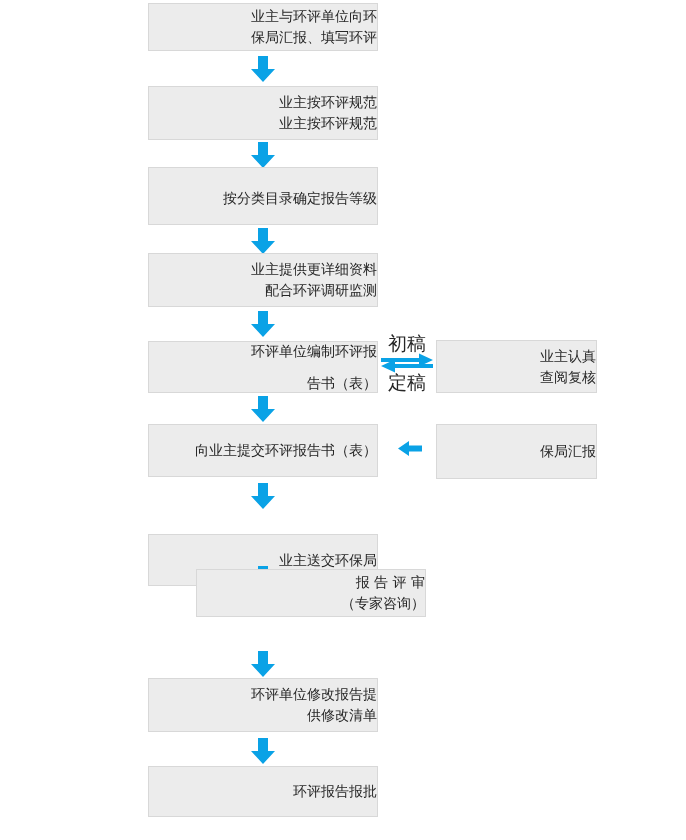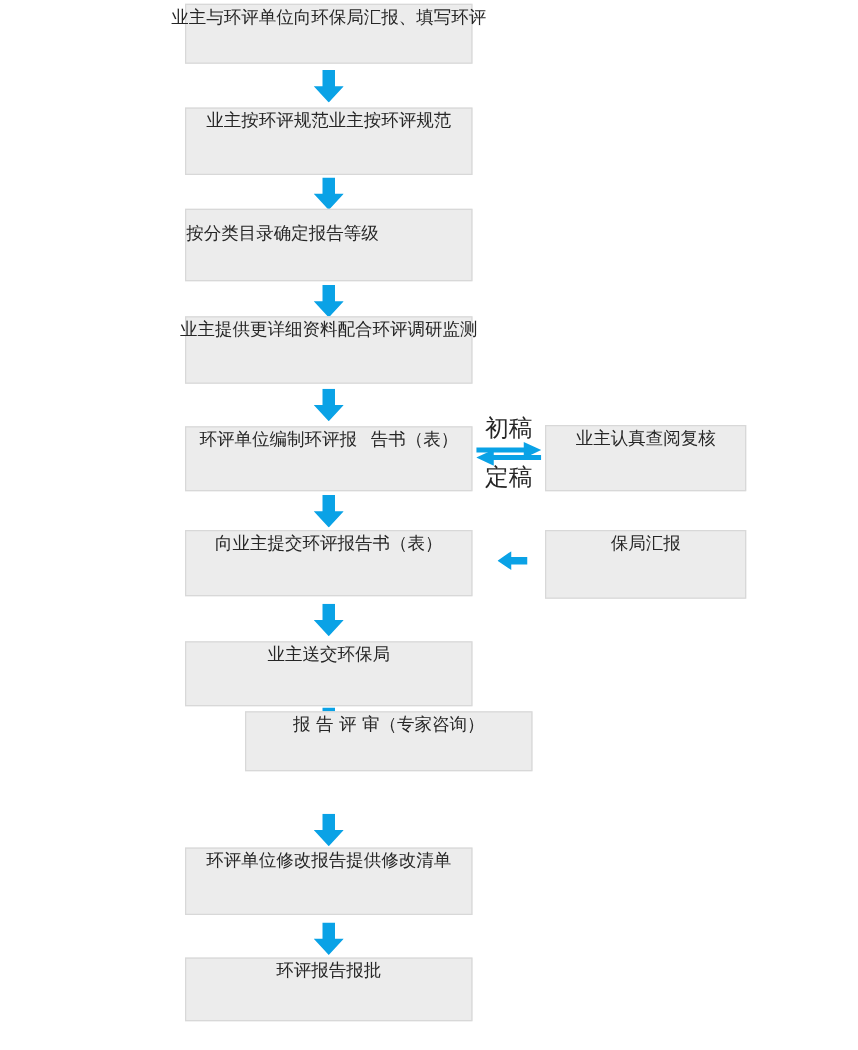--- a/index.html
+++ b/index.html
@@ -10,49 +10,49 @@
     font-family:"DejaVu Sans","Liberation Sans",sans-serif;
     color:var(--text,#262626);
     overflow:hidden;
   }
   .box{
     position:absolute;
     box-sizing:border-box;
     background:var(--box_fill,#ececec);
     border:1px solid var(--box_border,#d8d8d8);
     display:flex;
-    flex-direction:row;
-    align-items:flex-start;
+    flex-direction:column;
+    align-items:flex-end;
     justify-content:center;
     text-align:center;
     font-size:14px;
     line-height:21px;
   }
   .main{left:148px;width:230px;}
   .side{left:436px;width:161px;}
-  .align-top{justify-content:flex-start;padding-top:9px;}
+  .align-top{justify-content:flex-start;padding-top:20px;}
   .ln{display:block;white-space:nowrap;}
   .arrow-down{position:absolute;left:251px;width:24px;height:26px;color:var(--arrow,#0aa2e6);}
   .arrow-left{position:absolute;left:398px;top:441px;width:24px;height:15px;color:var(--arrow,#0aa2e6);}
   .arrow-swap{position:absolute;left:381px;top:352px;width:52px;height:22px;color:var(--arrow,#0aa2e6);}
   .conn-label{
     position:absolute;left:381px;width:52px;
     text-align:center;font-size:19px;line-height:17px;
     color:var(--text,#262626);white-space:nowrap;
   }
   #draft-label{top:335px;}
   #final-label{top:374px;}
   
   .b1{top:3px;height:48px;}
   .b2{top:86px;height:54px;}
   .b3{top:167px;height:58px;}
   .b4{top:253px;height:54px;}
   .b5{top:341px;height:52px;gap:11px;}
   .b6{top:424px;height:53px;}
-  .b7{top:513px;height:52px;}
+  .b7{top:534px;height:52px;}
   .b8{top:569px;height:48px;margin-left:48px;}
   .b9{top:678px;height:54px;}
   .b10{top:766px;height:51px;}
   .r1{top:340px;height:53px;}
   .r2{top:424px;height:55px;}
   .a1{top:56px;}
   .a2{top:142px;}
   .a3{top:228px;}
   .a4{top:311px;}
   .a5{top:396px;}

